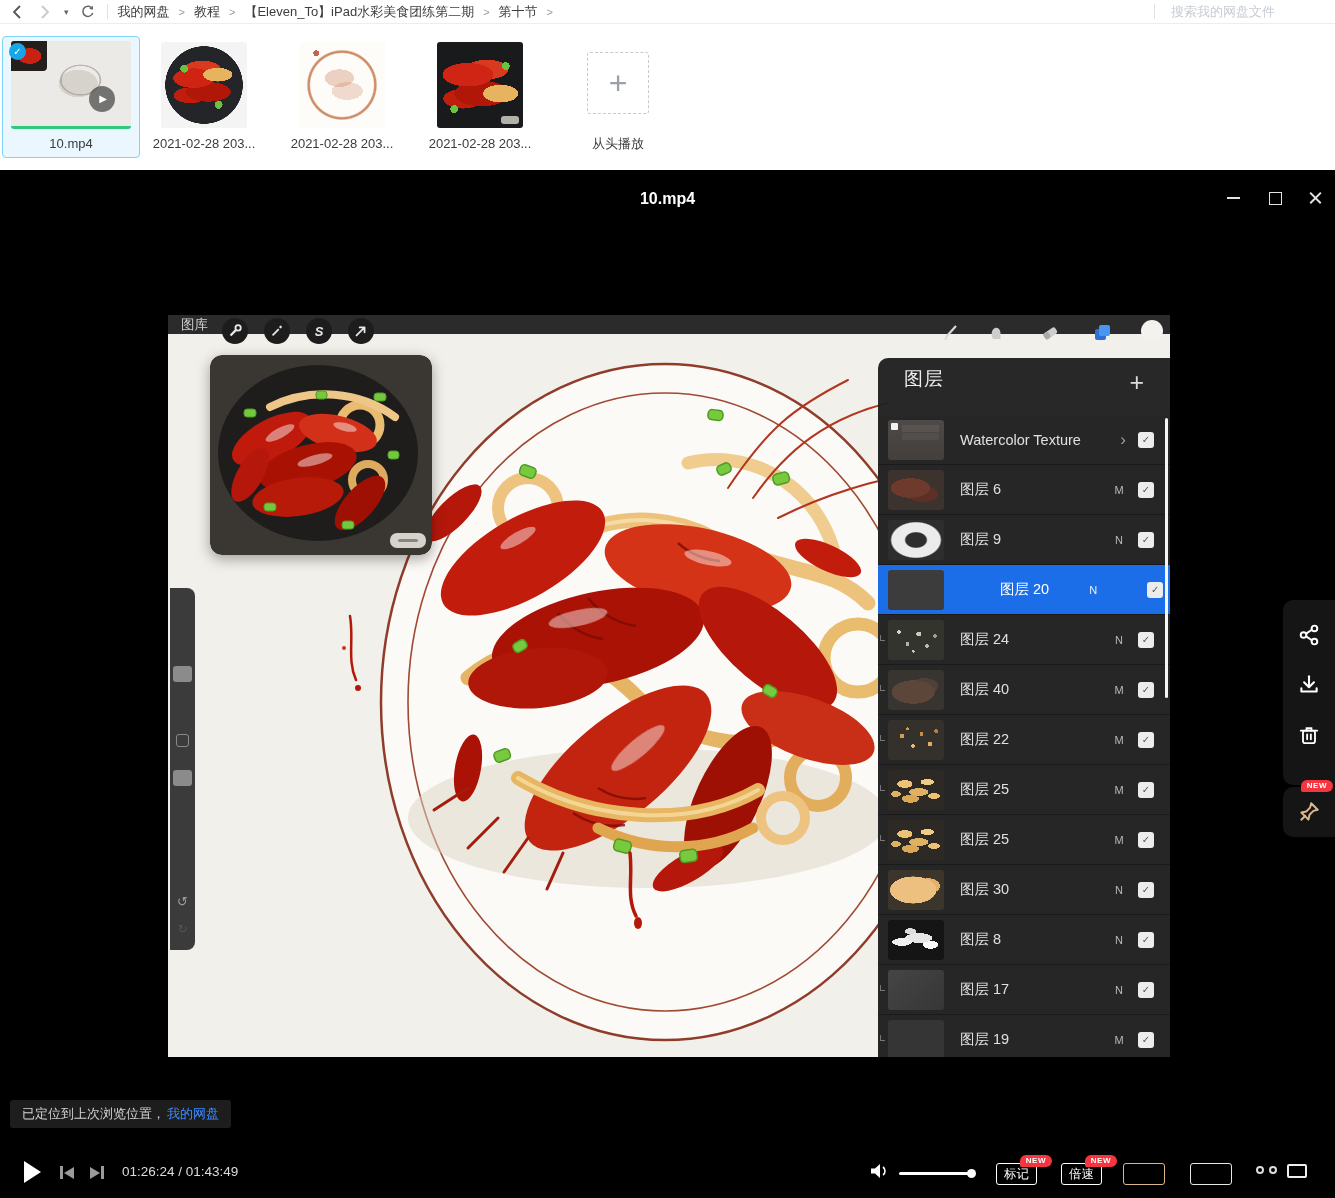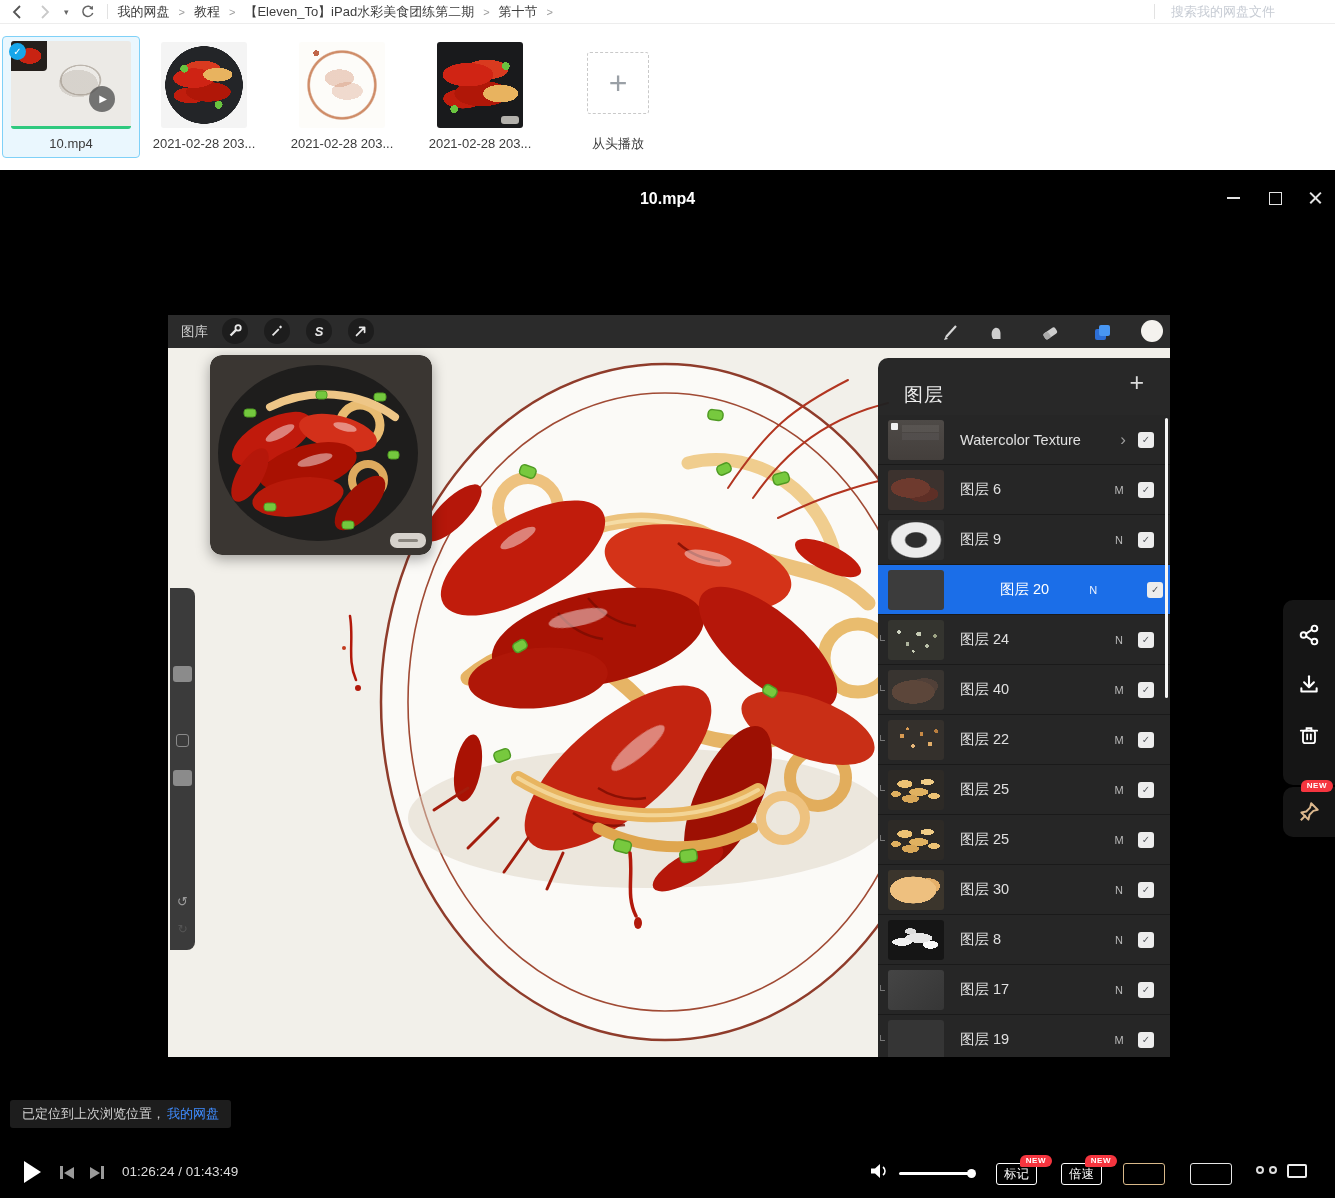--- a/index.html
+++ b/index.html
@@ -82,21 +82,21 @@
   .pl-title { position:absolute; left:0; right:0; top:20px; text-align:center; color:#fff; font-size:16px; font-weight:bold; }
   .win-controls { position:absolute; right:12px; top:20px; display:flex; align-items:center; gap:26px; }
   .win-btn { width:15px; height:15px; position:relative; cursor:pointer; }
   .wb-min::after { content:""; position:absolute; left:1px; top:7px; width:13px; height:2px; background:#e3e3e3; }
   .wb-max::after { content:""; position:absolute; left:2px; top:2px; width:11px; height:11px; border:1.6px solid #e3e3e3; }
   .wb-close::before,.wb-close::after { content:""; position:absolute; left:0; top:7px; width:15px; height:1.8px; background:#e3e3e3; }
   .wb-close::before { transform:rotate(45deg); } .wb-close::after { transform:rotate(-45deg); }
 
   
   .procreate { position:absolute; left:168px; top:145px; width:1002px; height:742px; background:#f2f0ea; }
-  .pc-topbar { position:absolute; left:0; top:0; width:100%; height:33px; background:#2b2b2b;
+  .pc-topbar { position:absolute; left:0; top:0; width:100%; height:19px; background:#2b2b2b;
       display:flex; align-items:center; }
   .pc-gallery { color:#cfcfcf; font-size:13.5px; margin-left:13px; }
   .pc-circle { width:26px; height:26px; border-radius:50%; background:#1d1d1d;
       display:flex; align-items:center; justify-content:center; position:absolute; top:3px; }
   .pc-s { color:#e8e8e8; font-size:13px; font-style:italic; font-weight:bold; }
   .pc-right-icon { position:absolute; top:5px; width:24px; height:24px; display:flex; align-items:center; justify-content:center; }
   .pc-color { position:absolute; top:5px; width:22px; height:22px; border-radius:50%; background:#f4f2ee; }
   .pc-canvas { position:absolute; left:0; top:33px; }
   .ref-photo { position:absolute; left:42px; top:40px; width:222px; height:200px; border-radius:12px;
       overflow:hidden; box-shadow:0 4px 14px rgba(0,0,0,.35); }
@@ -104,21 +104,21 @@
       background:rgba(43,43,43,.92); border-radius:0 8px 8px 0; }
   .sb-handle { position:absolute; left:3px; width:19px; height:16px; background:#8b8b8b; border-radius:3px; }
   .sb-square { position:absolute; left:6px; width:13px; height:13px; border:1.6px solid #8a8a8a; border-radius:3px; }
   .sb-undo { position:absolute; left:0; width:25px; text-align:center; color:#9a9a9a; font-size:13px; }
   .sb-redo { position:absolute; left:0; width:25px; text-align:center; color:#555; font-size:12px; }
 
   
   .layers-panel { position:absolute; right:0; top:43px; width:292px; height:699px;
       background:rgba(33,33,33,.97); border-radius:10px 0 0 0; overflow:hidden; }
   .lp-header { position:relative; height:57px; }
-  .lp-title { position:absolute; left:26px; top:24px; color:#ececec; font-size:19px; letter-spacing:1px; }
+  .lp-title { position:absolute; left:26px; top:8px; color:#ececec; font-size:19px; letter-spacing:1px; }
   .lp-plus { position:absolute; right:26px; top:10px; color:#dcdcdc; font-size:25px; font-weight:200; }
   .layer-row { position:relative; height:50px; display:flex; align-items:center; padding-left:10px;
       border-bottom:1px solid #1a1a1a; background:#262626; }
   .layer-row.selected { background:#1b6ee8;gap:40px; }
   .clip-mark { position:absolute; left:2px; top:20px; width:5px; height:6px;
       border-left:1.4px solid #8a8a8a; border-bottom:1.4px solid #8a8a8a; opacity:0; }
   .layer-row.clip .clip-mark { opacity:.8; }
   .layer-thumb { position:relative; width:56px; height:40px; border-radius:3px; overflow:hidden; flex:none; margin-right:16px; }
   .layer-name { flex:1; color:#e0e0e0; font-size:14.5px; white-space:nowrap; }
   .layer-row.selected .layer-name { color:#fff; }

